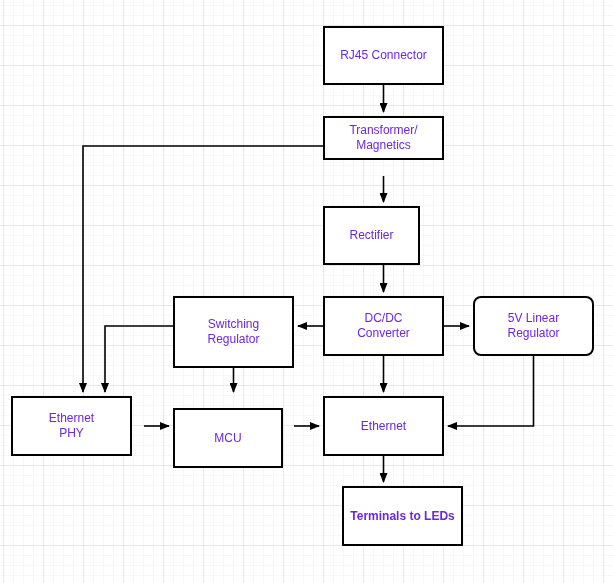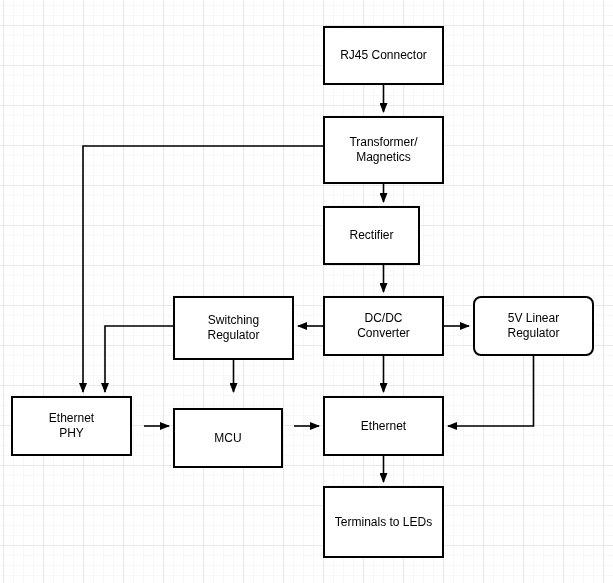--- a/index.html
+++ b/index.html
@@ -27,21 +27,21 @@
     box-sizing: border-box;
     border: 2px solid #000000;
     background: #ffffff;
     display: flex;
     align-items: center;
     justify-content: center;
     text-align: center;
     font-family: "Liberation Sans", sans-serif;
     font-size: 12px;
     line-height: 15px;
-    color: #000000;
+    color: #6d28d9;
     z-index: 2;
     white-space: pre-line;
   }
   .edges {
     position: absolute;
     left: 0;
     top: 0;
     width: 613px;
     height: 583px;
     z-index: 1;
@@ -84,35 +84,35 @@
 
     <path d="M 533.5 356 L 533.5 426 L 448 426" stroke="#000000" stroke-width="1.6" fill="none" marker-end="url(#arrowhead)"></path>
 
     <path d="M 383.5 456 L 383.5 482" stroke="#000000" stroke-width="1.6" fill="none" marker-end="url(#arrowhead)"></path>
   </svg>
 
   <div class="node" style="left:323px; top:26px; width:121px; height:59px;">
     <span>RJ45 Connector</span>
   </div>
 
-  <div class="node" style="left:323px; top:116px; width:121px; height:68px;">
+  <div class="node" style="left:323px; top:116px; width:121px; height:44px;">
     <span>Transformer/
 Magnetics</span>
   </div>
 
   <div class="node" style="left:323px; top:206px; width:97px; height:59px;">
     <span>Rectifier</span>
   </div>
 
   <div class="node" style="left:323px; top:296px; width:121px; height:60px;align-items:center;">
     <span>DC/DC
 Converter</span>
   </div>
 
-  <div class="node" style="left:173px; top:296px; width:121px; height:64px;">
+  <div class="node" style="left:173px; top:296px; width:121px; height:72px;">
     <span>Switching
 Regulator</span>
   </div>
 
   <div class="node" style="left:473px; top:296px; width:121px; height:60px;border-radius:8px;">
     <span>5V Linear
 Regulator</span>
   </div>
 
   <div class="node" style="left:11px; top:396px; width:121px; height:60px;">
@@ -121,17 +121,17 @@
   </div>
 
   <div class="node" style="left:173px; top:408px; width:110px; height:60px;">
     <span>MCU</span>
   </div>
 
   <div class="node" style="left:323px; top:396px; width:121px; height:60px;">
     <span>Ethernet</span>
   </div>
 
-  <div class="node" style="left:323px; top:486px; width:121px; height:72px;">
+  <div class="node" style="left:342px; top:486px; width:121px; height:60px;font-weight:bold;">
     <span>Terminals to LEDs</span>
   </div>
 
 </div>
 
 </body></html>

